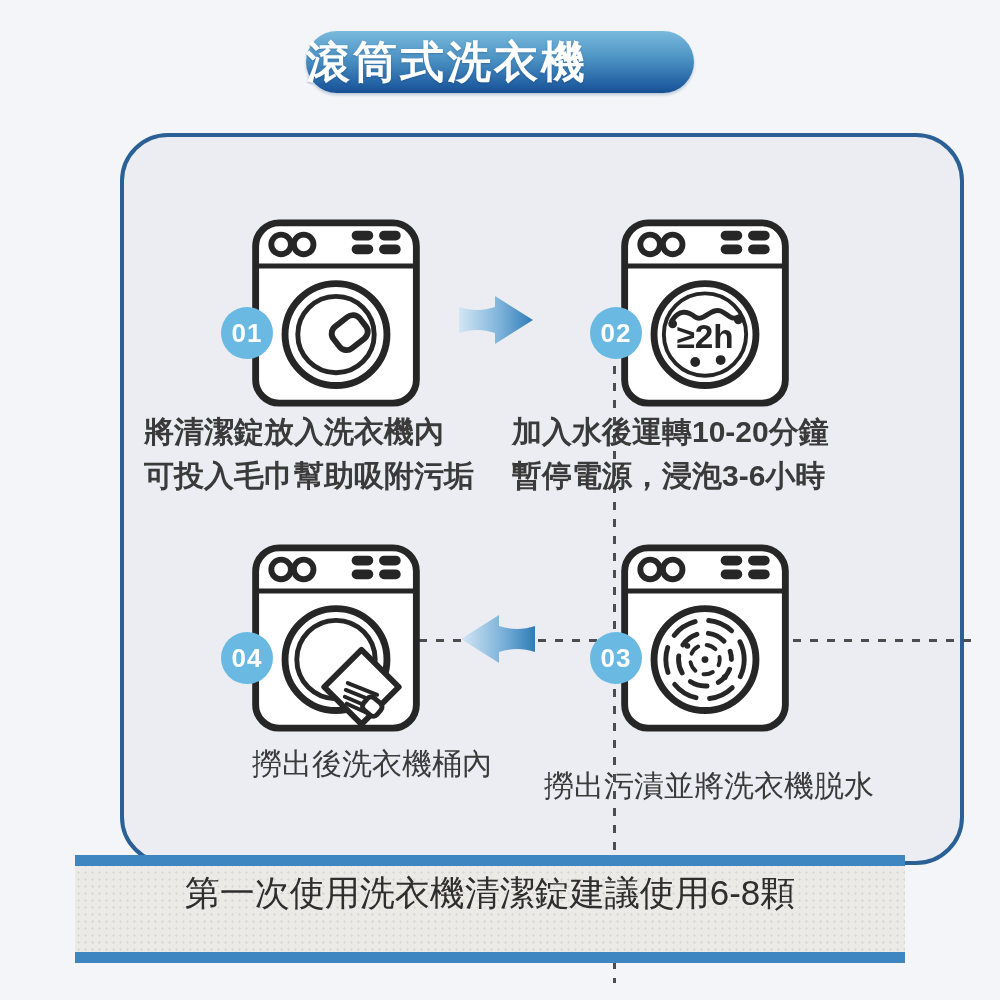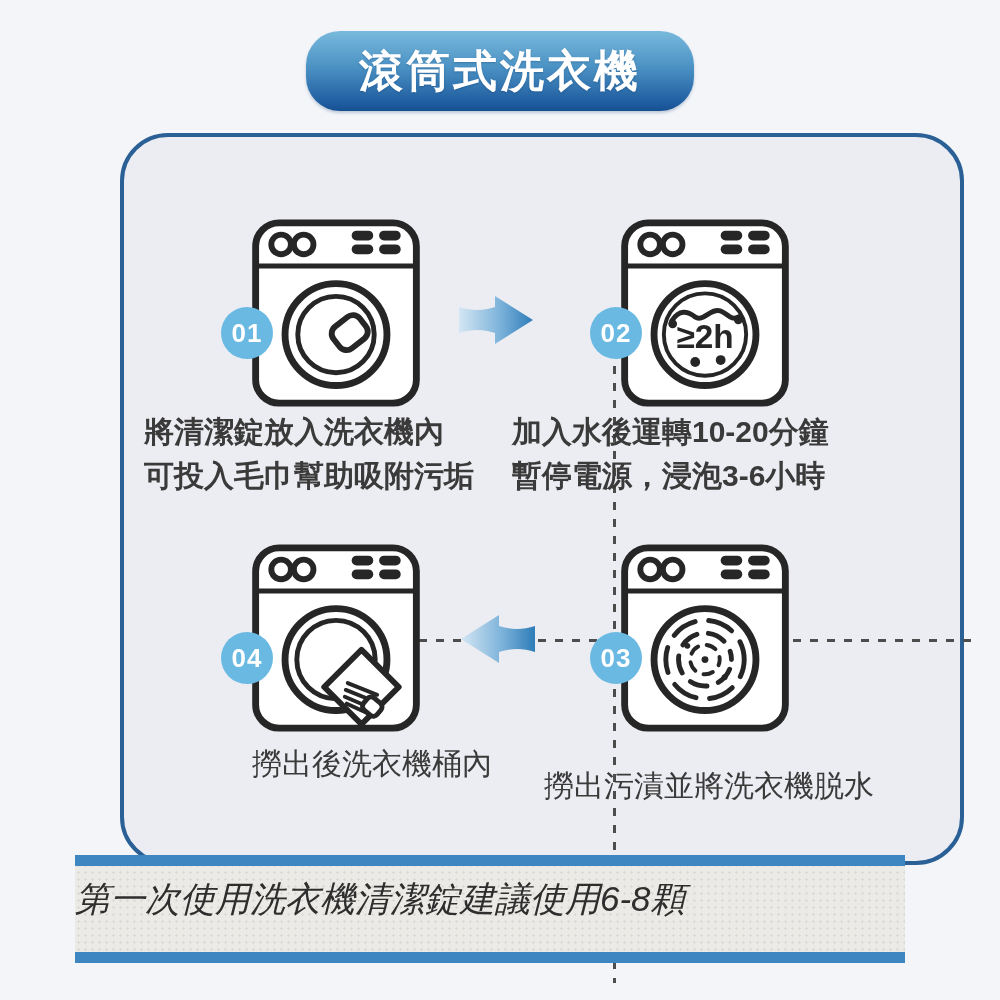--- a/index.html
+++ b/index.html
@@ -6,24 +6,24 @@
   body{
     width:1000px;height:1000px;
     background:#f3f5f9;
     font-family:"Liberation Sans","DejaVu Sans",sans-serif;
     position:relative;overflow:hidden;
   }
   .page{position:absolute;inset:0;}
 
   
   .title-pill{
-    position:absolute;left:306px;top:31px;width:388px;height:80px;
+    position:absolute;left:306px;top:31px;width:388px;height:62px;
     border-radius:34px;
     background:linear-gradient(180deg,#79b9dc 0%,#4b92c4 45%,#1d5a9e 92%,#164f90 100%);
-    display:flex;align-items:center;justify-content:center;
+    display:flex;align-items:center;
     box-shadow:0 2px 3px rgba(30,70,120,.25);
   }
   .title-pill span{
     color:#ffffff;font-size:44px;font-weight:bold;letter-spacing:3px;
     text-shadow:0 1px 2px rgba(20,60,110,.35);
   }
 
   
   .main-box{
     position:absolute;left:120px;top:133px;width:844px;height:732px;
@@ -72,22 +72,22 @@
     position:absolute;left:75px;top:855px;width:830px;height:108px;
     background:#ebeae6;
     background-image:radial-gradient(#dbdad4 1px,transparent 1.2px);
     background-size:7px 7px;
     z-index:5;
   }
   .footer-stripe{position:absolute;left:0;width:100%;height:11px;background:#3e86c2;}
   .footer-stripe.top{top:0;}
   .footer-stripe.bottom{bottom:0;}
   .footer-text{
-    position:absolute;left:0;top:20px;width:100%;
-    text-align:left;color:#2e2e2e;font-size:35px;line-height:1.35;font-style:italic;
+    position:absolute;left:0;top:14px;width:100%;
+    text-align:center;color:#2e2e2e;font-size:35px;line-height:1.35;
   }
 </style>
 </head>
 <body>
 
 <div class="page">
 
   <div class="title-pill">
     <span>滾筒式洗衣機</span>
   </div>

